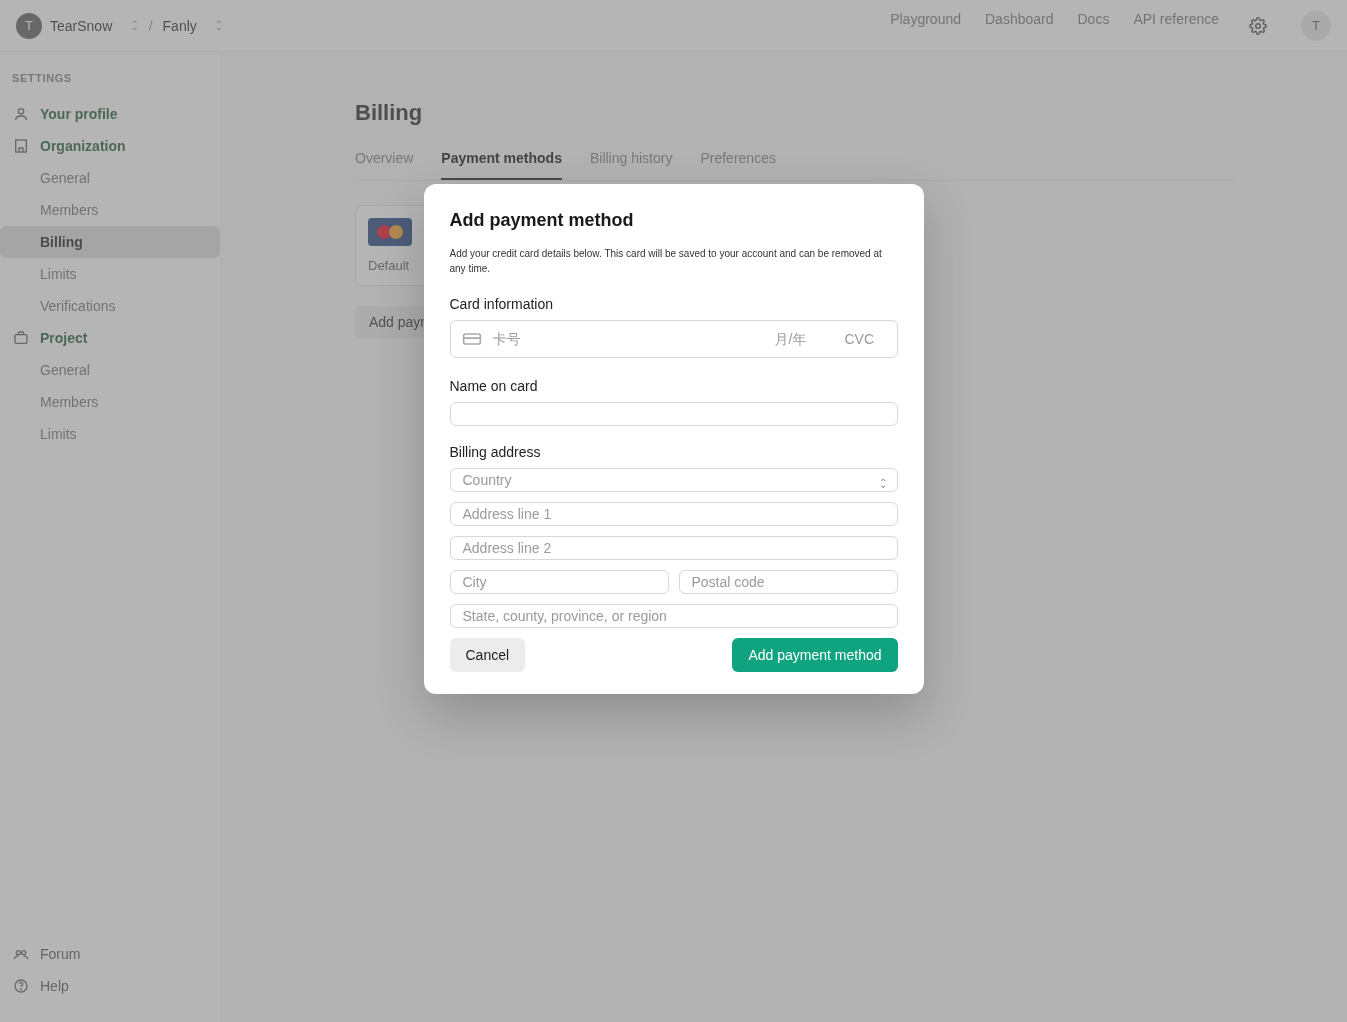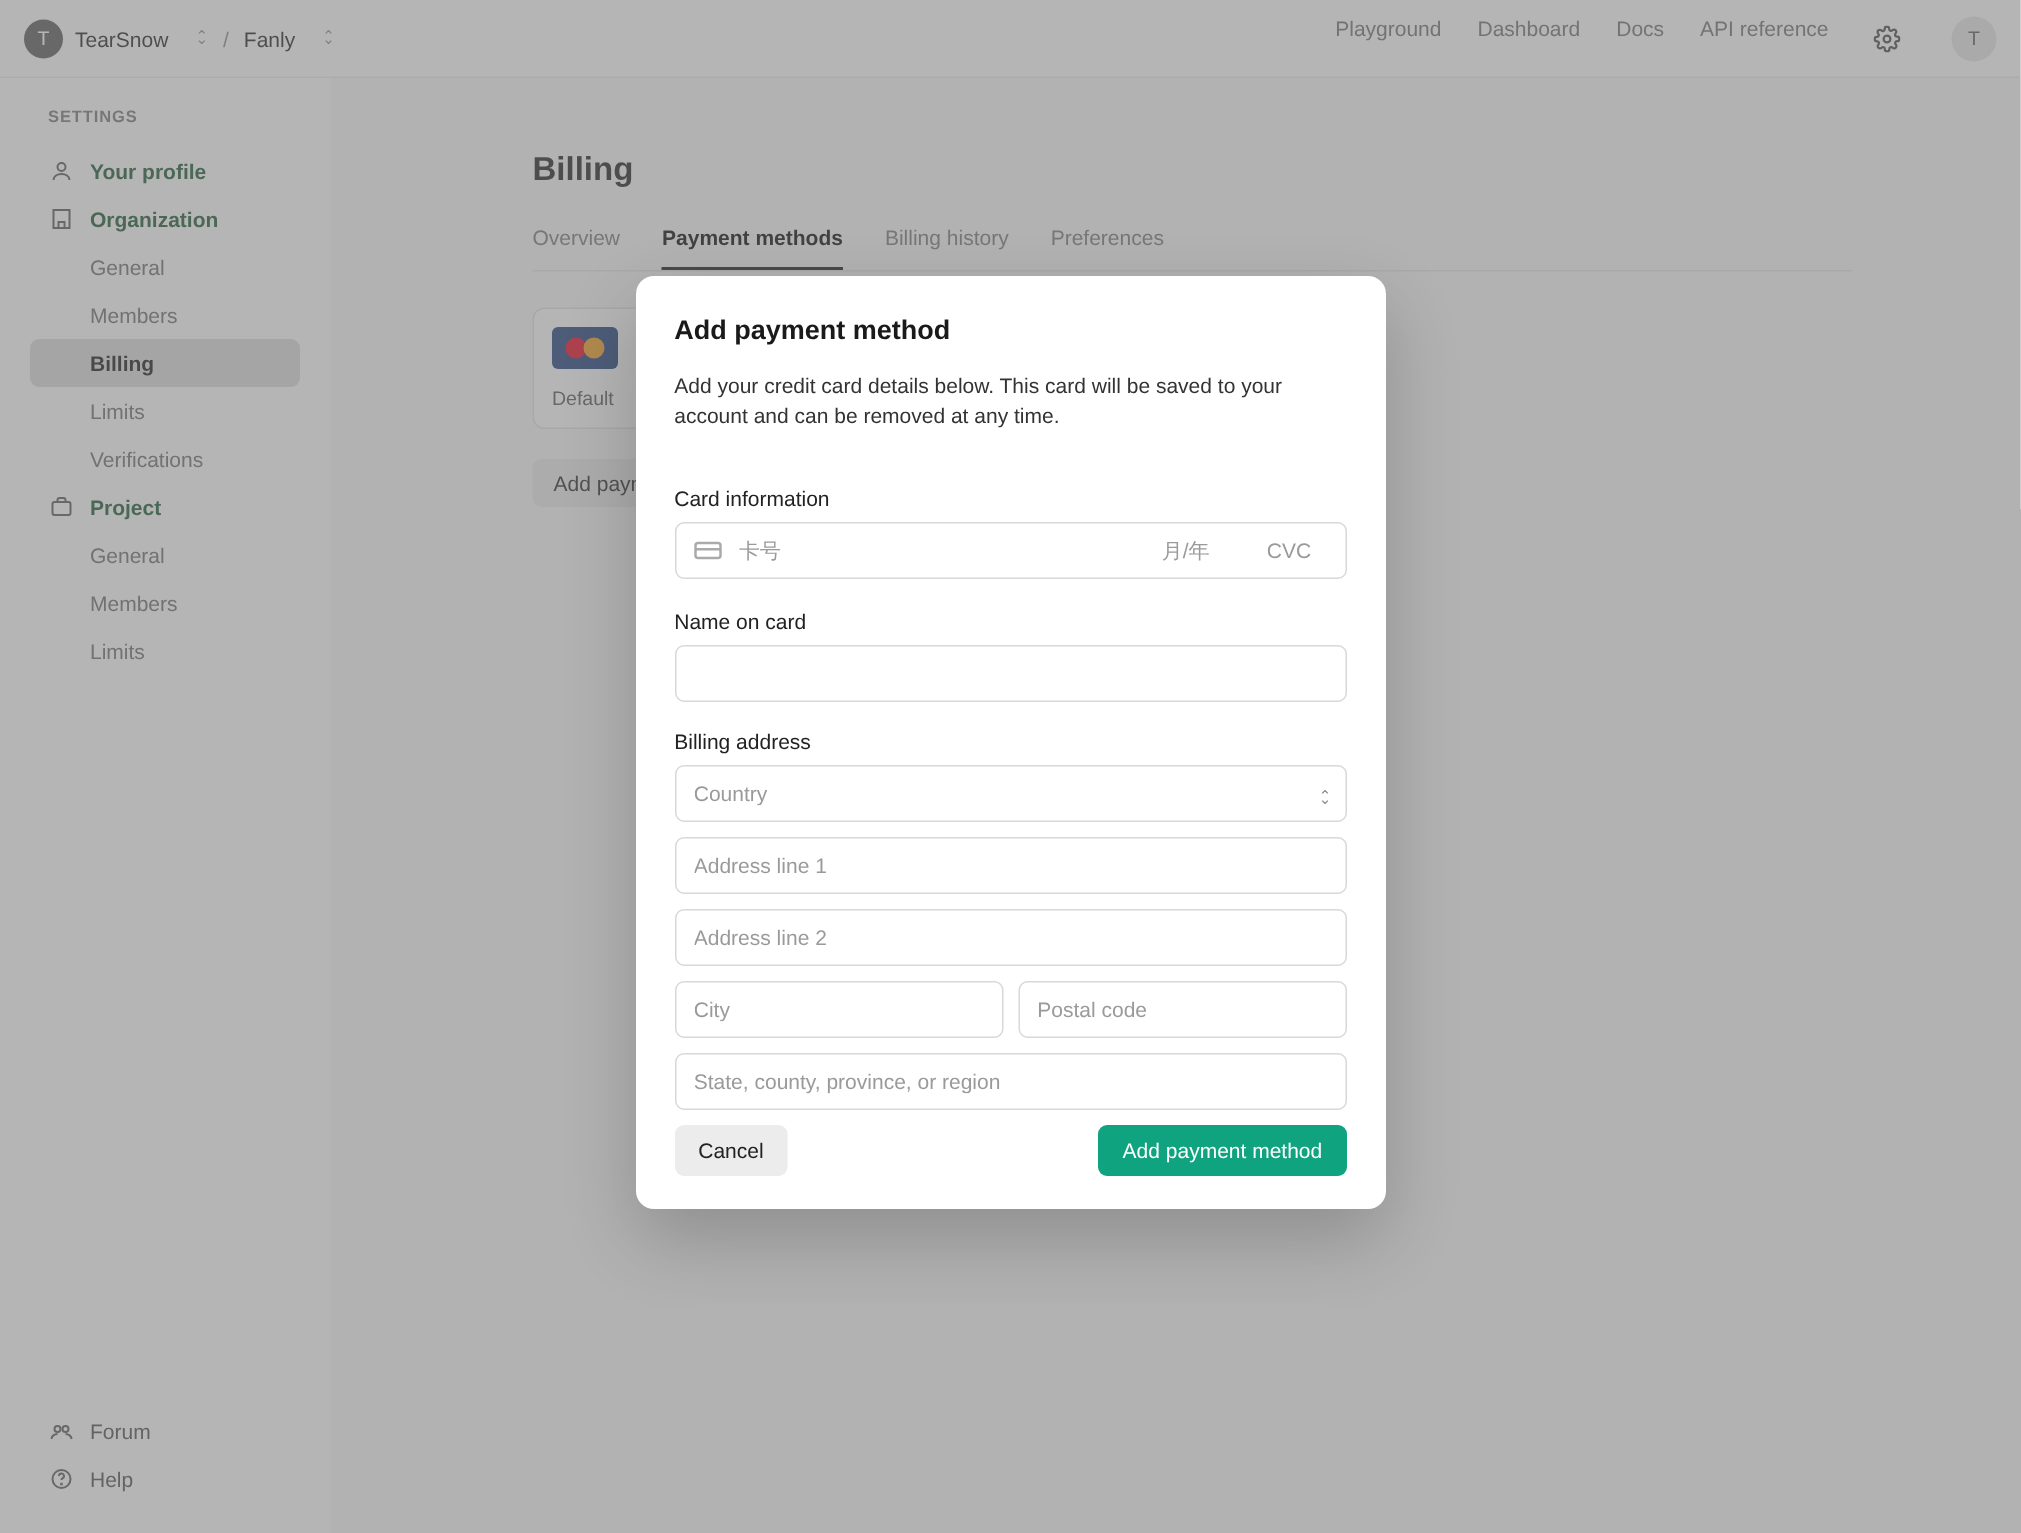--- a/index.html
+++ b/index.html
@@ -68,21 +68,21 @@
     background: #e6e6e6; color: #555;
     display:flex;align-items:center;justify-content:center;
     font-size: 13px; margin-left: 4px; cursor:pointer;
   }
 
   
   .layout { display: flex; height: calc(100% - 52px); }
   .sidebar {
     width: 220px;
     background: #fff;
-    padding: 20px 20px;
+    padding: 20px 0;
     display:flex; flex-direction:column;
   }
   .sidebar-heading {
     font-size: 11px;
     letter-spacing: 0.6px;
     color: #777;
     font-weight: 600;
     padding: 0 12px;
     margin-bottom: 14px;
   }
@@ -156,38 +156,38 @@
     padding-top: 184px;
   }
   .modal {
     width: 500px;
     background:#fff;
     border-radius: 12px;
     padding: 26px 26px 22px 26px;
     box-shadow: 0 20px 50px rgba(0,0,0,0.2);
   }
   .modal-title { font-size: 18px; font-weight:700; margin-bottom: 16px; }
-  .modal-desc { font-size: 14px; color:#333; line-height:1.45; margin-bottom: 36px; }
+  .modal-desc { font-size: 10px; color:#333; line-height:1.45; margin-bottom: 20px; }
   .field-label { font-size: 14px; font-weight:500; color:#222; margin-bottom: 8px; display:block;}
   .card-row {
     display:flex; border:1px solid #d8d8d8; border-radius:6px; overflow:hidden;
     margin-bottom: 20px; height: 38px; align-items:center;
   }
   .card-row .cc-icon {
     width: 34px; display:flex;align-items:center;justify-content:center; color:#aaa; padding-left:8px;
   }
   .card-row input {
     border:none; outline:none; height:100%; padding:0 8px; font-size:14px;
     background:transparent;
   }
   .card-row .num { flex:1; }
   .card-row .exp { width: 70px; text-align:left; }
   .card-row .cvc { width: 60px; }
   .text-input, .select-input {
-    width:100%; height:38px; border:1px solid #d8d8d8; border-radius:6px;
+    width:100%; height:24px; border:1px solid #d8d8d8; border-radius:6px;
     padding:0 12px; font-size:14px; outline:none; background:#fff;
     margin-bottom: 10px;
   }
   .select-wrap { position:relative; }
   .select-wrap .chev {
     position:absolute; right:10px; top:50%; transform:translateY(-60%);
     color:#888; pointer-events:none; font-size:10px; line-height:6px;
   }
   .select-wrap .chev::before{content:"⌃";display:block;transform:translateY(2px);}
   .select-wrap .chev::after {content:"⌄";display:block;transform:translateY(-2px);}

